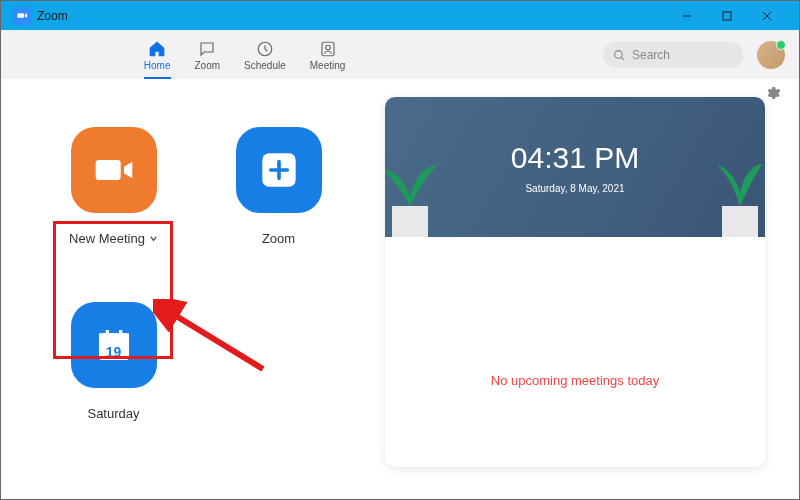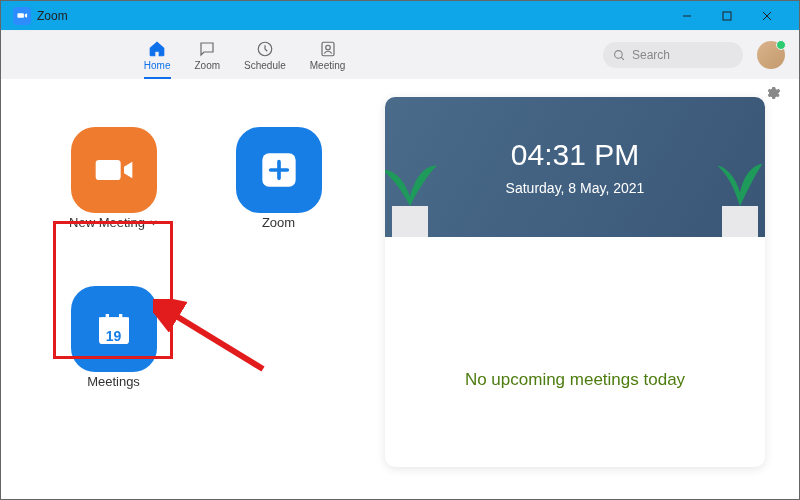--- a/index.html
+++ b/index.html
@@ -28,38 +28,38 @@
   .content{display:flex;padding:18px 20px 0 20px; height:calc(100% - 78px); position:relative;}
   .gear{position:absolute; right:18px; top:6px;}
   .gear svg{width:16px;height:16px;fill:#888;}
   .left{width:360px; padding-top:30px;}
   .tiles{display:grid; grid-template-columns: 1fr 1fr; gap:56px 40px; width:290px; margin-left:30px;}
   .tile{display:flex;flex-direction:column;align-items:center;}
   .squircle{width:86px;height:86px;border-radius:24px; display:flex; align-items:center; justify-content:center;}
   .orange{background:#ef7b2e;}
   .blue{background:#177ee6;text-decoration:underline;}
   .squircle svg{width:40px;height:40px;fill:#fff;}
-  .tile-label{margin-top:2px;font-size:13px;color:#333;display:flex;align-items:center;gap:4px;}
+  .tile-label{margin-top:18px;font-size:13px;color:#333;display:flex;align-items:center;gap:4px;}
   .chev{display:inline-block;}
   .chev svg{width:9px;height:9px;stroke:#555;stroke-width:1.5;fill:none;}
   
   .highlight{position:absolute; border:3px solid #e21c1c; left:52px; top:142px; width:120px; height:138px; pointer-events:none;}
   
   .arrow{position:absolute; left:152px; top:220px; pointer-events:none;}
   
   .right{flex:1; display:flex; flex-direction:column; padding-left:4px;}
   .card{background:#fff; border-radius:10px; box-shadow:0 2px 10px rgba(0,0,0,0.1); overflow:hidden; width:380px; height:370px; display:flex; flex-direction:column;gap:48px;}
   .card-top{height:140px;background:linear-gradient(120deg,#4a6b8a,#3a5676);position:relative;display:flex;flex-direction:column;align-items:center;justify-content:center;color:#fff;overflow:hidden;}
   .card-top .time{font-size:30px;font-weight:500;}
-  .card-top .date{font-size:14px;margin-top:8px;}
+  .card-top .date{font-size:10px;margin-top:8px;}
   .plant{position:absolute; bottom:-10px;}
   .plant.left-p{left:-20px;}
   .plant.right-p{right:-20px;}
   .plant svg{width:90px;height:110px;}
-  .card-bottom{flex:1;display:flex;align-items:center;justify-content:center;color:#4d7c0f;font-size:17px;margin-top:8px;}
+  .card-bottom{flex:1;display:flex;align-items:center;justify-content:center;color:#ef4444;font-size:13px;margin-top:8px;}
   
   .cal-num{position:absolute;color:#177ee6;font-size:14px;font-weight:600;top:42px;left:0;right:0;text-align:center;}
   .cal-wrap{position:relative;width:40px;height:40px;}
 </style>
 </head>
 <body>
 
 <div class="titlebar">
   <div class="app-icon">
     <svg viewBox="0 0 24 24">
@@ -169,21 +169,21 @@
             <svg viewBox="0 0 24 24">
                 <rect x="3" y="5" width="18" height="16" rx="2" fill="#fff"></rect>
                 <rect x="3" y="5" width="18" height="5" fill="#fff"></rect>
                 <line x1="8" y1="3" x2="8" y2="7" stroke="#fff" stroke-width="2"></line>
                 <line x1="16" y1="3" x2="16" y2="7" stroke="#fff" stroke-width="2"></line>
               </svg>
           </div>
           <div class="cal-num">19</div>
         </div>
         <div class="tile-label">
-            <span>Meetings</span>
+            <span>Saturday</span>
           </div>
       </div>
 
     </div>
   </div>
 
   <div class="right">
     <div class="card">
       <div class="card-top">
         <div class="plant left-p">

